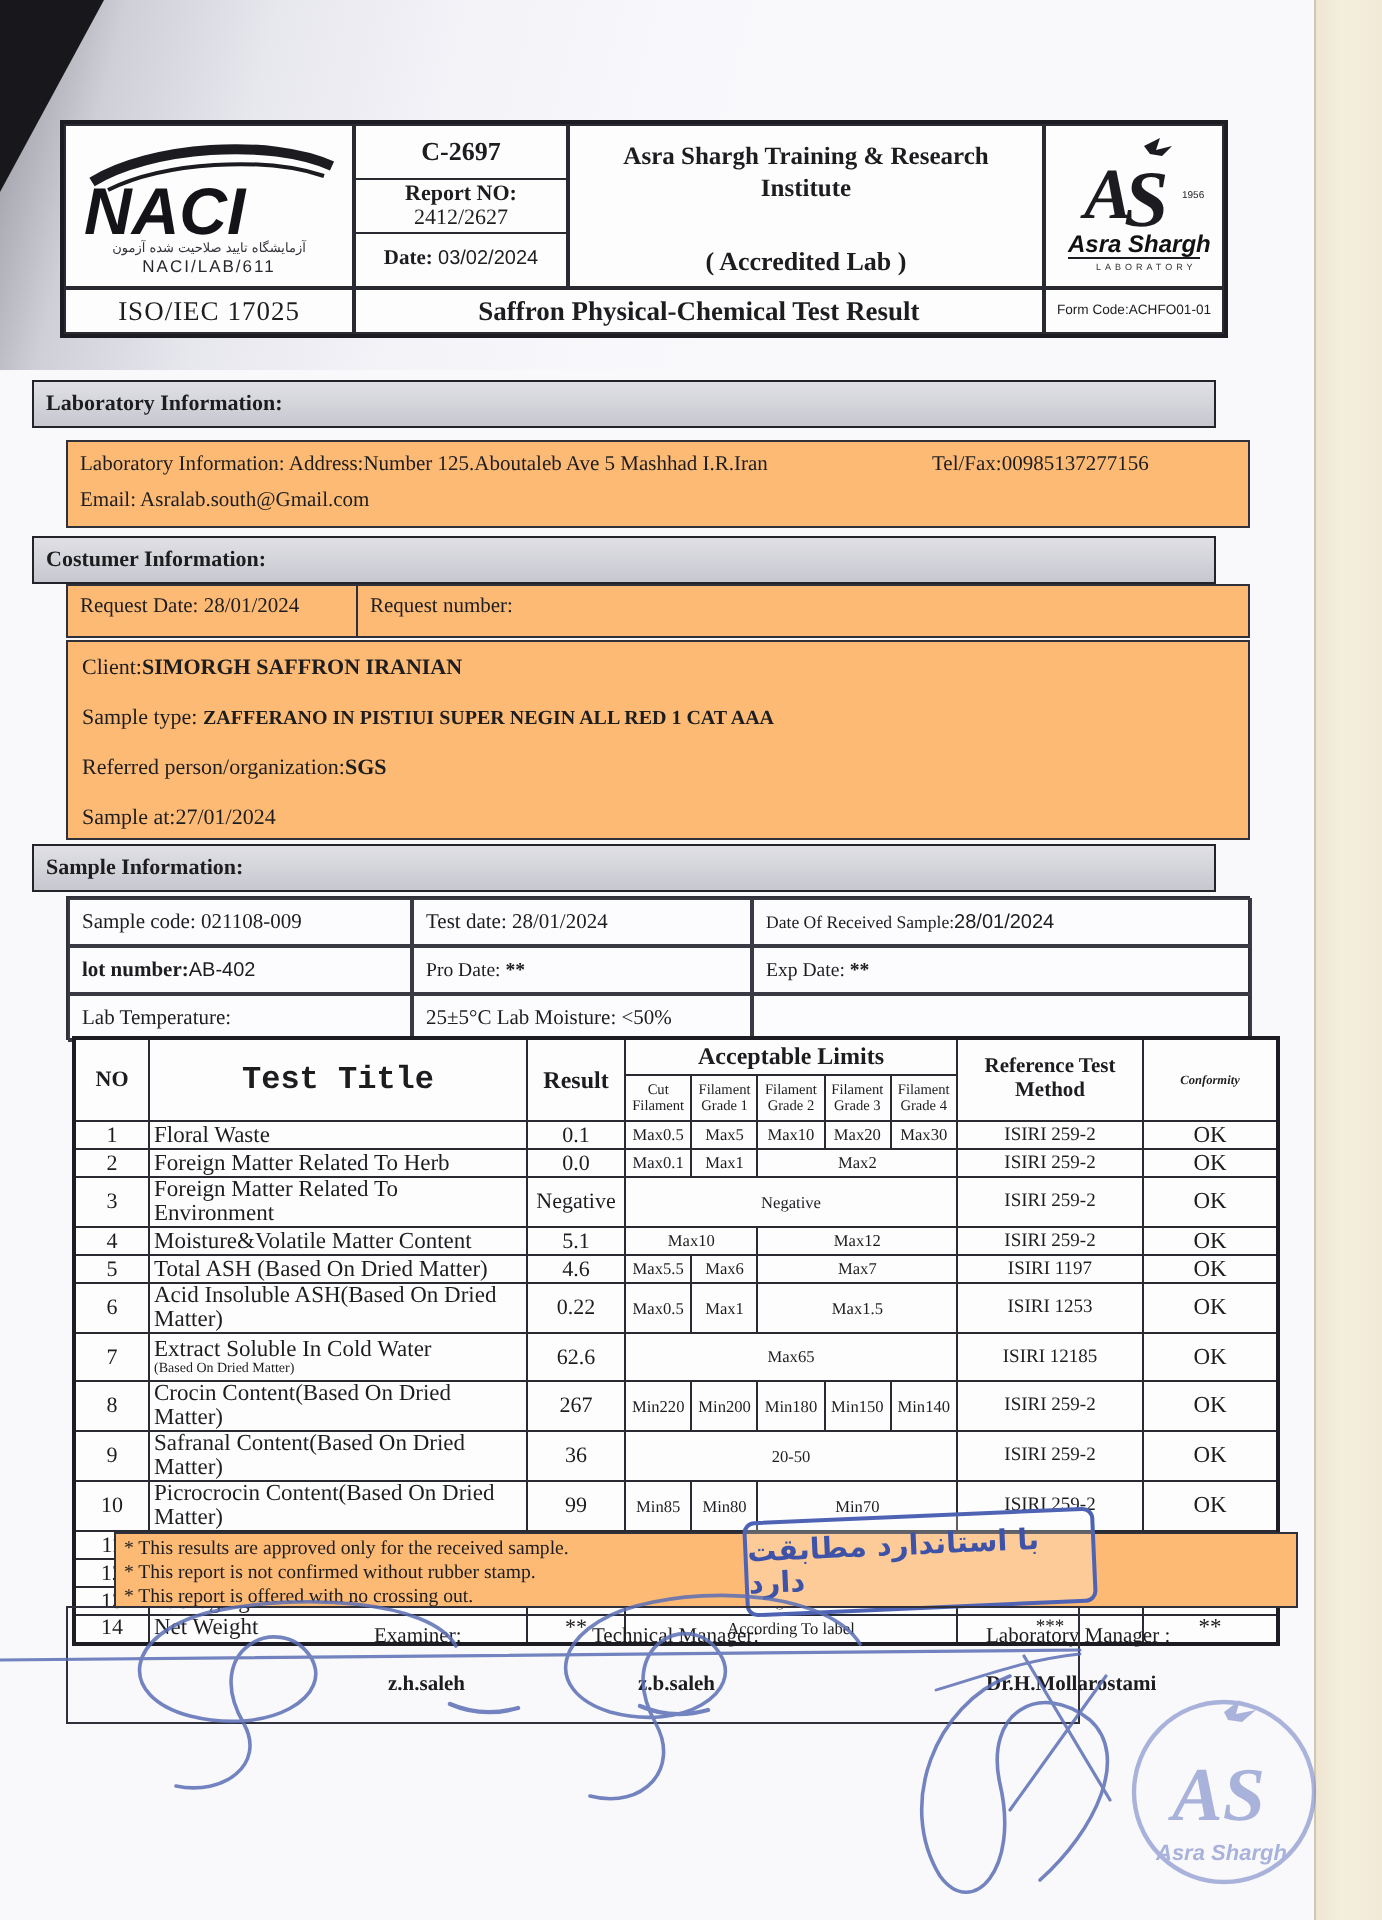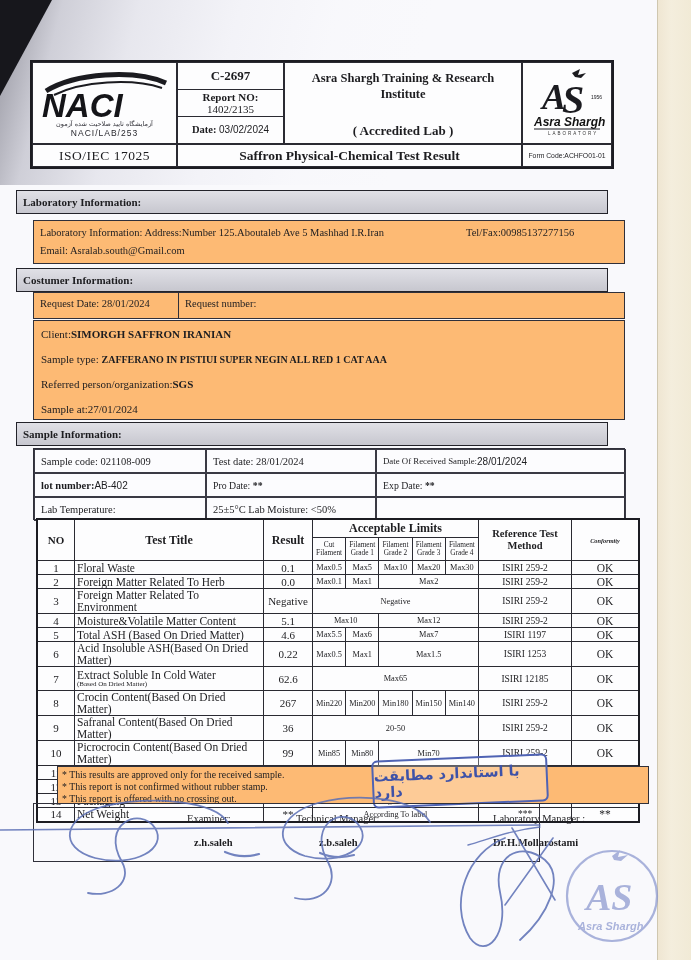--- a/index.html
+++ b/index.html
@@ -97,21 +97,21 @@
   
   table.results{
     position:absolute;left:36px;top:518px;width:604px;
     border-collapse:collapse;table-layout:fixed;background:#fdfdfe;
   }
   table.results th,table.results td{
     border:1px solid #2a2a32;padding:0 2px;overflow:hidden;
   }
   table.results{border:2px solid #1c1c22;}
   th.h-no{width:32px;font-size:11px;}
-  th.h-title{width:184px;font-size:12px;}
+  th.h-title{width:184px;font-size:16px;font-family:Liberation Mono, monospace;}
   th.h-result{width:44px;font-size:12px;}
   th.h-limits{font-size:12px;height:17px;}
   th.h-ref{width:88px;font-size:10.5px;line-height:1.15;}
   th.h-conf{width:62px;font-size:6.3px;font-style:italic;}
   th.h-sub{width:38px;font-size:7.3px;font-weight:normal;line-height:1.15;height:22px;}
   td.c-no{text-align:center;font-size:11px;}
   td.c-title{font-size:11.5px;padding-left:4px;}
   td.c-title .sub{display:block;font-size:7px;line-height:.9;}
   td.c-result{text-align:center;font-size:11px;}
   td.c-lim{text-align:center;font-size:8.3px;}
@@ -151,27 +151,27 @@
 <div class="content">
 
   <div class="hdr">
     <div class="cell-naci">
       <svg width="130" height="48" viewBox="0 0 130 48">
         <path d="M6,20 C35,2 95,-2 126,12" fill="none" stroke="#1b1b20" stroke-width="5"></path>
         <path d="M14,24 C42,10 92,7 122,17" fill="none" stroke="#1b1b20" stroke-width="2"></path>
         <text x="2" y="46" font-family="Liberation Sans, sans-serif" font-size="33" font-weight="bold" font-style="italic" fill="#141418">NACI</text>
       </svg>
       <div class="naci-fa">آزمایشگاه تایید صلاحیت شده آزمون</div>
-      <div class="naci-lab">NACI/LAB/253</div>
+      <div class="naci-lab">NACI/LAB/611</div>
     </div>
     <div class="cell-mid">
       <div class="mid-row cert-no">C-2697</div>
       <div class="mid-row">
         <span class="rep-label">Report NO:</span>
-        <span class="rep-val">1402/2135</span>
+        <span class="rep-val">2412/2627</span>
       </div>
       <div class="mid-row date-line">
         <div><span style="font-weight:bold;font-family:'Liberation Serif',serif;font-size:10.5px;">Date:</span>
         <span>03/02/2024</span></div>
       </div>
     </div>
     <div class="cell-inst">
       <div class="inst-name">Asra Shargh Training &amp; Research Institute</div>
       <div class="accred">( Accredited Lab )</div>
     </div>

